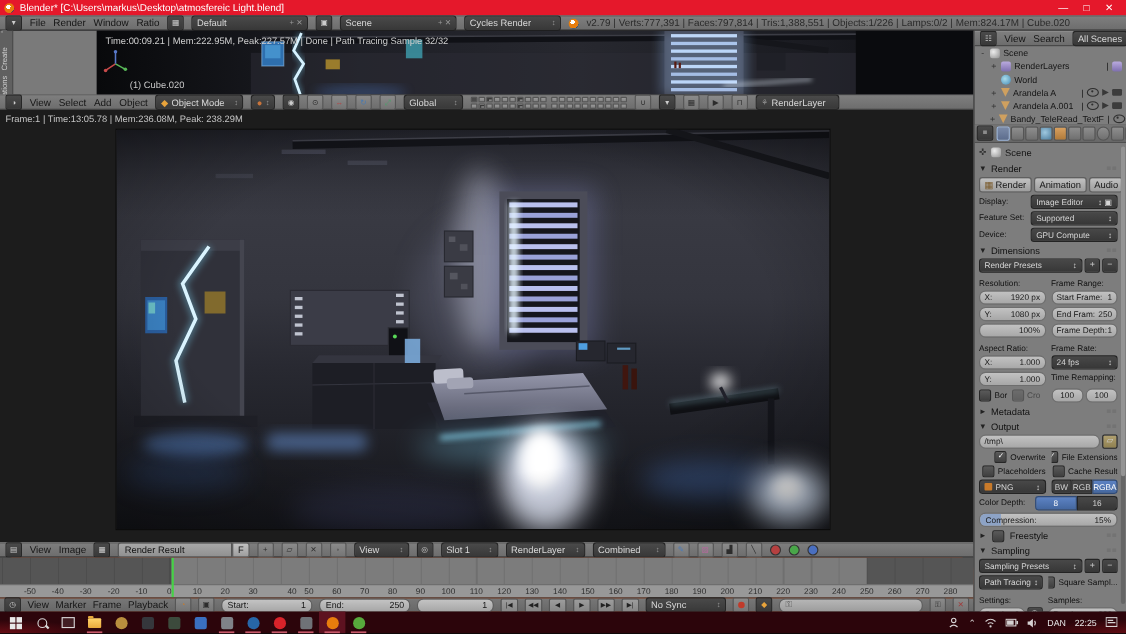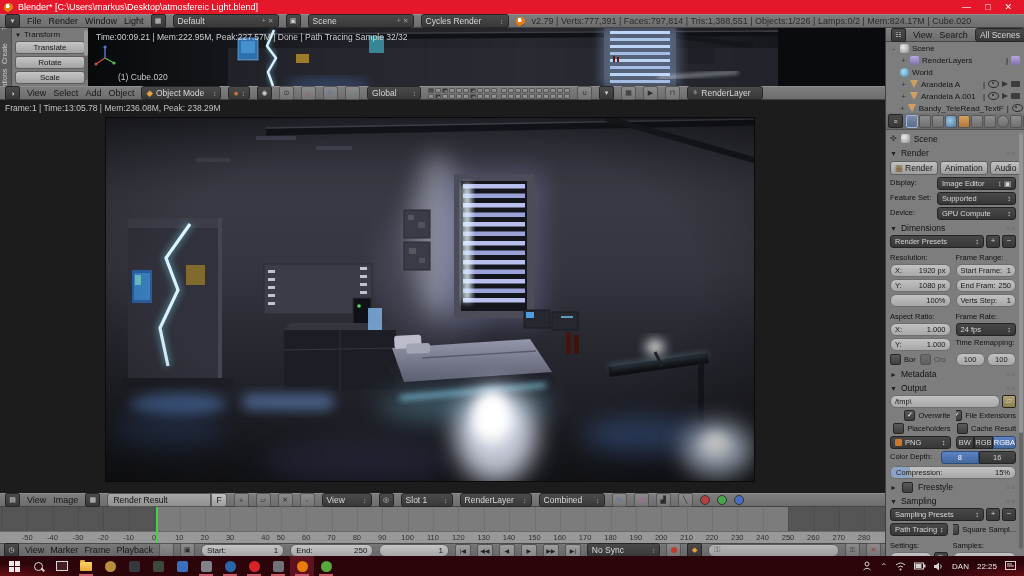--- a/index.html
+++ b/index.html
@@ -147,21 +147,21 @@
       <span>□</span>
       <span>✕</span>
     </div>
   </div>
 
   <div class="abs ehdr" style="left:0;top:14px;width:1024px;height:14px;">
     <span class="hicon dk">▾</span>
     <span class="menu">File</span>
     <span class="menu">Render</span>
     <span class="menu">Window</span>
-    <span class="menu">Light</span>
+    <span class="menu">Ratio</span>
     <span class="hicon dk">▦</span>
     <span class="dd" style="width:96px;justify-content:space-between;">
       <span>Default</span>
         <span class="arr" style="margin-left:auto;">+ ✕</span>
     </span>
     <span class="hicon dk">▣</span>
     <span class="dd" style="width:96px;">
       <span>Scene</span>
         <span class="arr" style="margin-left:auto;">+ ✕</span>
     </span>
@@ -173,33 +173,20 @@
     <span class="menu" style="color:#2a2a2a;">v2.79 | Verts:777,391 | Faces:797,814 | Tris:1,388,551 | Objects:1/226 | Lamps:0/2 | Mem:824.17M | Cube.020</span>
   </div>
 
   <div class="abs" id="topstrip">
     <div class="abs" id="toolshelf">
       <div id="tstabs">
           <span class="tstab" style="top: 2px;">Tools</span>
           <span class="tstab" style="top: 36px;">Create</span>
           <span class="tstab" style="top: 70px;">Relations</span>
         </div>
-      <div id="tsbody">
-        <div class="pnl-title">
-          <span style="font-size:6px;">▼</span>
-            <span>Transform</span>
-        </div>
-        <div class="tbtn">Translate</div>
-        <div class="tbtn">Rotate</div>
-        <div class="tbtn">Scale</div>
-
-        <div id="tsscroll">
-            <i></i>
-          </div>
-      </div>
     </div>
     <div class="abs" id="vp3d">
       <svg width="797" height="58" viewBox="0 0 797 58">
         <defs>
           <linearGradient id="vbg" x1="0" y1="0" x2="1" y2="0">
             <stop offset="0" stop-color="#08090b"></stop>
               <stop offset=".3" stop-color="#1e1f26"></stop>
             <stop offset=".55" stop-color="#27282f"></stop>
               <stop offset=".8" stop-color="#1b1c22"></stop>
             <stop offset="1" stop-color="#0e0f13"></stop>
@@ -623,21 +610,21 @@
         </div>
         <div class="orow" style="padding-left: 14px;">
           <span class="oexp">+</span>
           <span class="oi oi-image"></span>
           <span>RenderLayers</span>
           <span class="orght">
             <span>|</span>
             <span class="oi oi-image"></span>
           </span>
         </div>
-        <div class="orow" style="padding-left: 4px;">
+        <div class="orow" style="padding-left: 14px;">
           <span class="oexp"> </span>
           <span class="oi oi-world"></span>
           <span>World</span>
           <span class="orght"></span>
         </div>
         <div class="orow" style="padding-left: 14px;">
           <span class="oexp">+</span>
           <span class="oi oi-mesh"></span>
           <span>Arandela A</span>
           <span class="orght">
@@ -755,21 +742,21 @@
             <span>1080 px</span>
           </span>
         <span class="field">
             <span>End Fram:</span>
             <span>250</span>
           </span>
         <span class="field" style="justify-content:flex-end;">
             <span>100%</span>
           </span>
         <span class="field">
-            <span>Verts Step:</span>
+            <span>Frame Depth:</span>
             <span>1</span>
           </span>
         <span class="plabel">Aspect Ratio:</span>
         <span class="plabel">Frame Rate:</span>
         <span class="field">
             <span>X:</span>
             <span>1.000</span>
           </span>
         <span class="fieldd">
             <span>24 fps</span>

